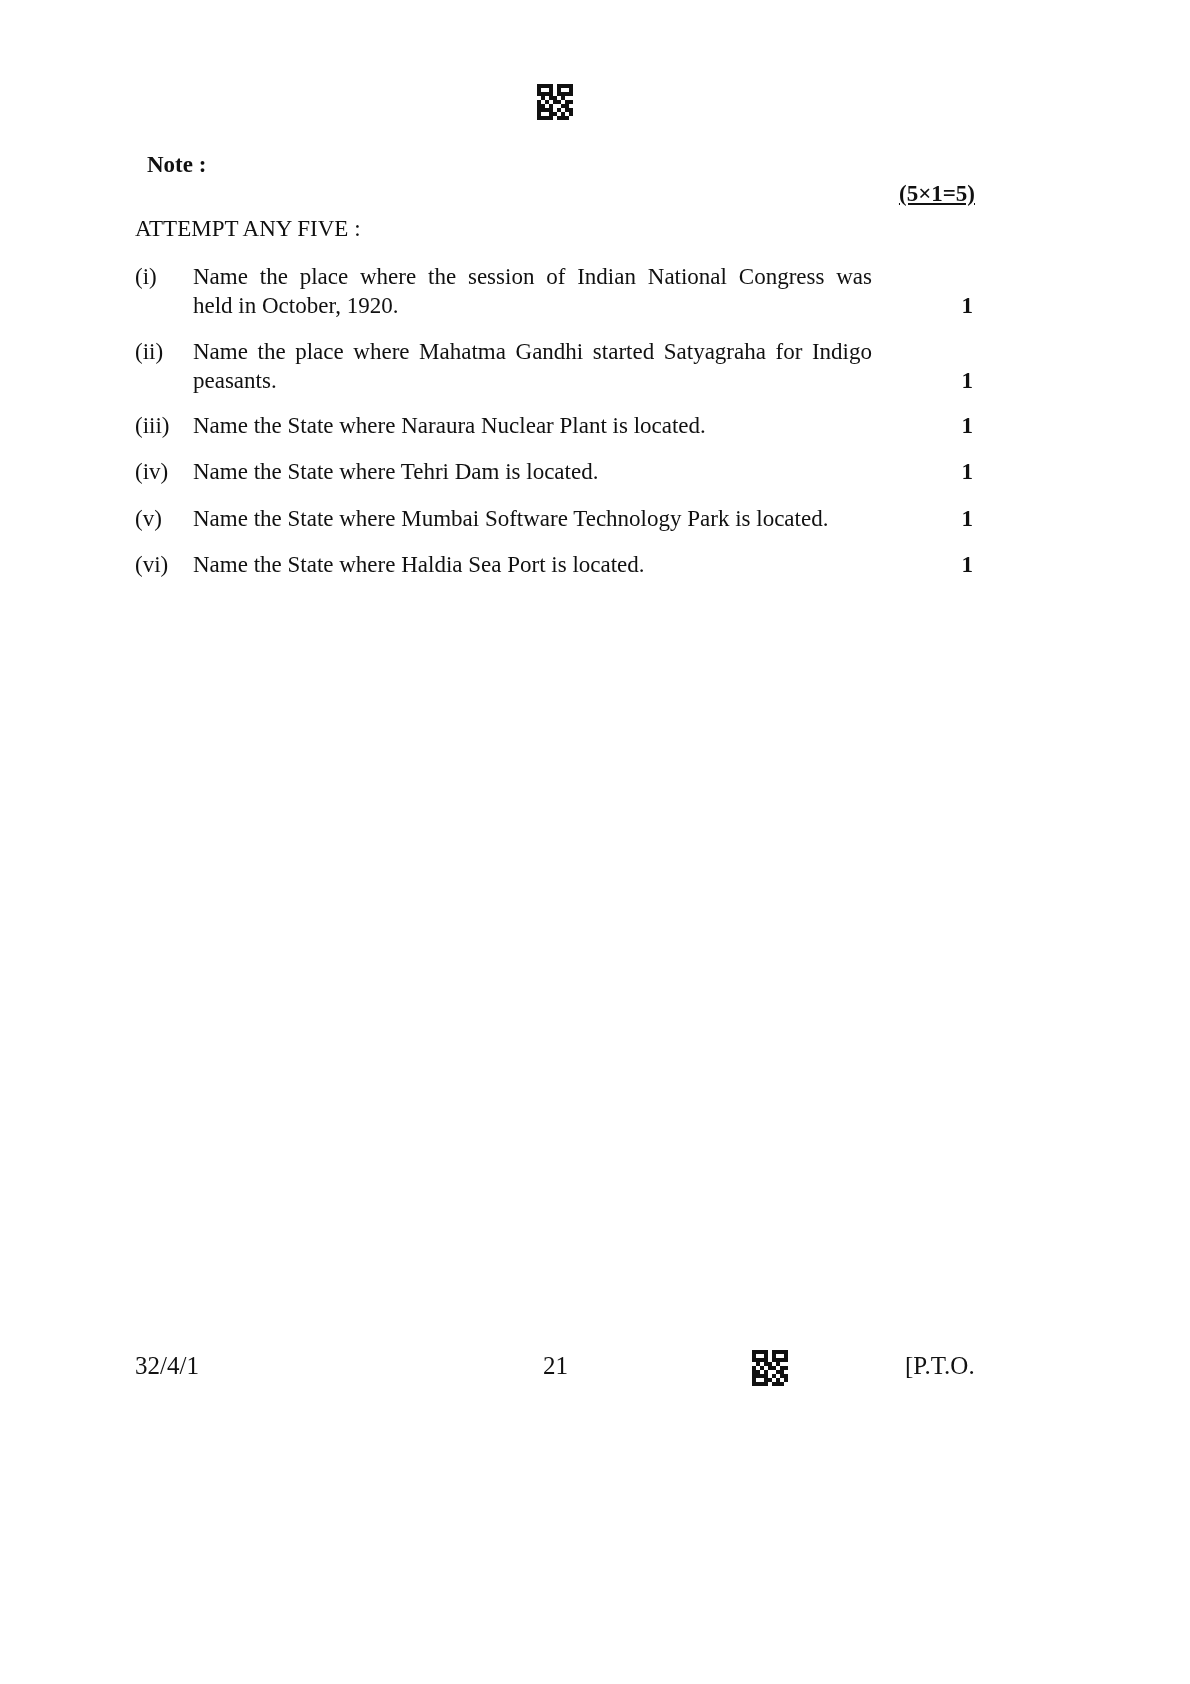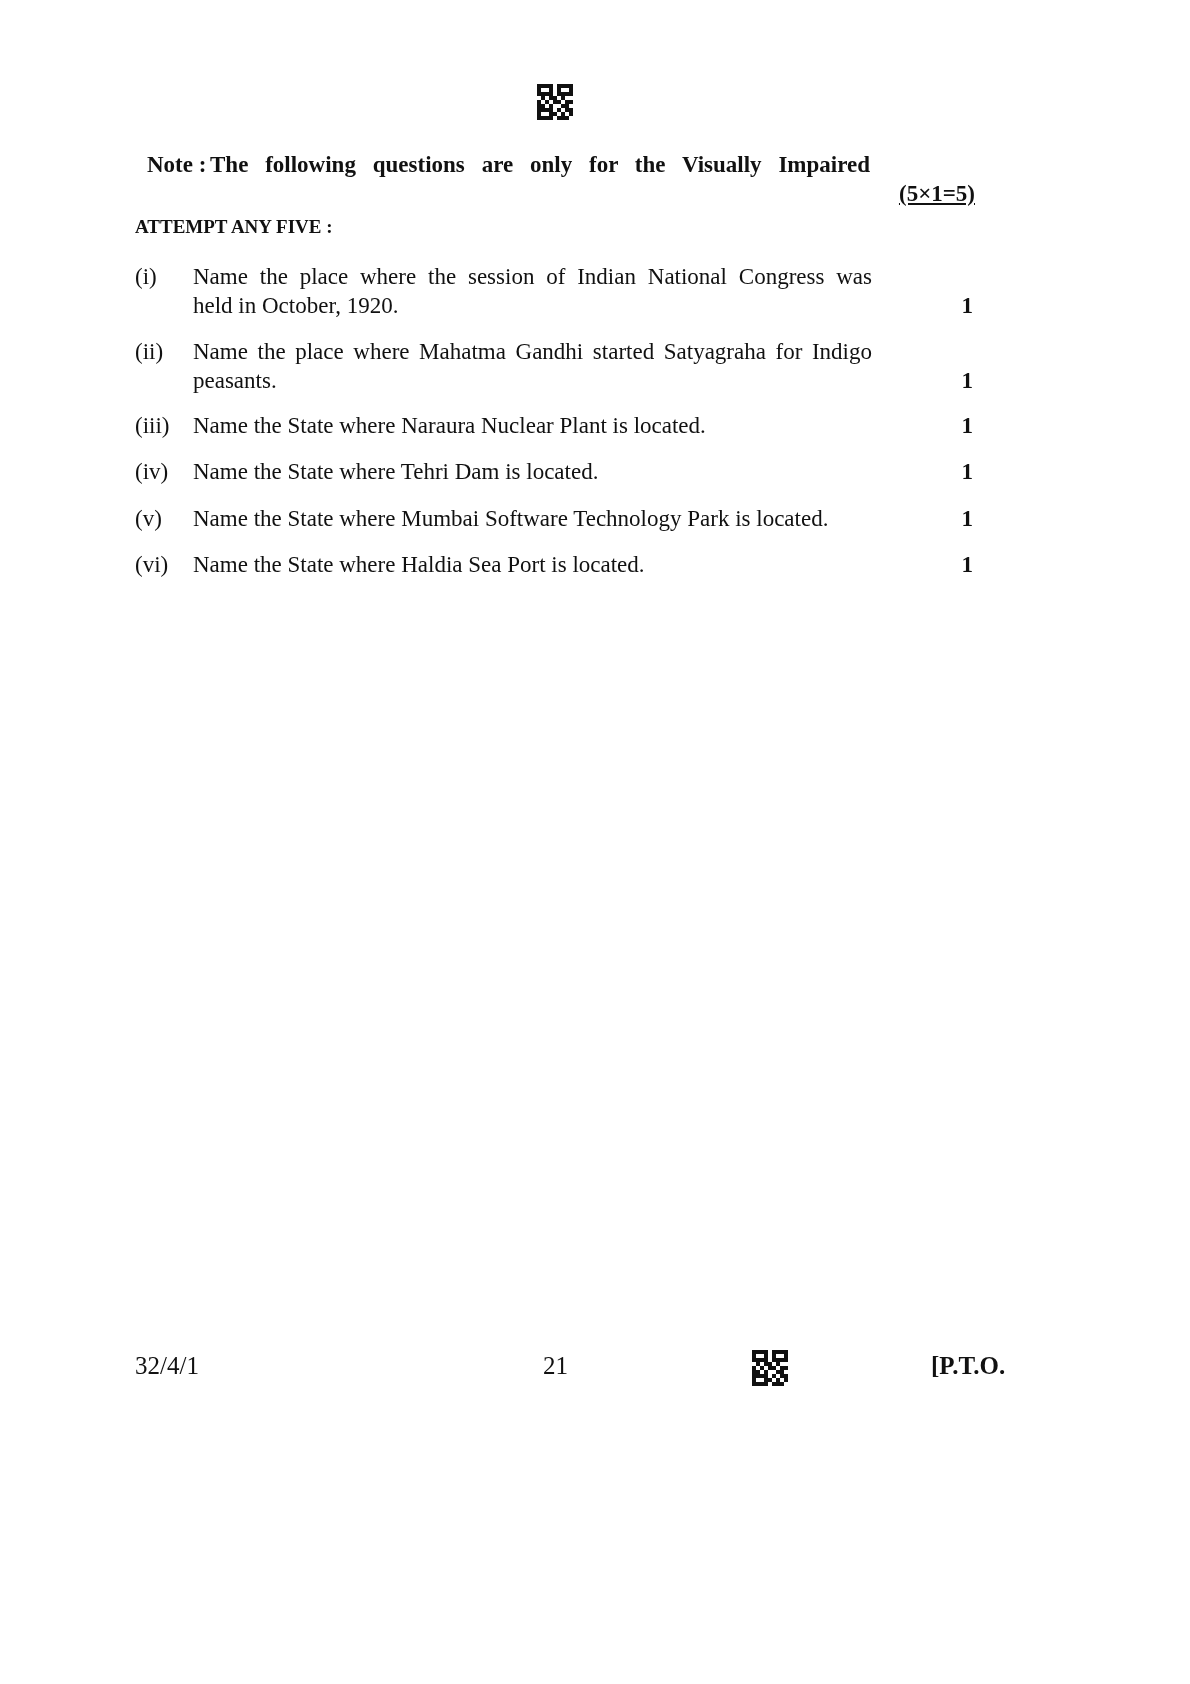--- a/index.html
+++ b/index.html
@@ -7,21 +7,21 @@
          font-family: "Liberation Serif", "DejaVu Serif", serif; color: #111; }
   .abs { position: absolute; }
   .qr { display: grid; grid-template-columns: repeat(9, 4px); grid-template-rows: repeat(9, 4px); }
   .qr span { width: 4px; height: 4px; }
   .qr span.on { background: #111; }
   .note { left: 135px; top: 150px; width: 840px; font-size: 23px; font-weight: bold; line-height: 29px; }
   .note-label { position: absolute; left: 12px; top: 0; }
   .note-text { position: absolute; left: 75px; top: 0; width: 660px; text-align: justify; text-align-last: left; }
   .note-text .l1 { display: block; text-align: justify; text-align-last: justify; }
   .marks-total { position: absolute; right: 0; top: 29px; text-decoration: underline; }
-  .attempt { left: 135px; top: 216px; font-size: 19px; font-weight: bold; }
+  .attempt { left: 135px; top: 216px; font-size: 23px; font-weight: normal; }
   .q { position: absolute; left: 135px; width: 840px; font-size: 23px; line-height: 29px; }
   .q-num { position: absolute; left: 0; top: 0; }
   .q-text { position: absolute; left: 58px; top: 0; width: 679px; }
   .q-text .l1 { display: block; text-align: justify; text-align-last: justify; }
   .q-mark { position: absolute; right: 2px; font-weight: bold; }
   .footer { font-size: 25px; top: 1352px; }
 </style>
 </head>
 <body>
 
@@ -105,21 +105,20 @@
     <span></span>
     <span class="on"></span>
     <span class="on"></span>
     <span class="on"></span>
     <span></span>
   </div>
 
 <div class="abs note">
   <span class="note-label">Note :</span>
   <div class="note-text">
-    <span class="l1">The following questions are only for the Visually Impaired</span>
   </div>
   <span class="marks-total">(5×1=5)</span>
 </div>
 
 <div class="abs attempt">ATTEMPT ANY FIVE :</div>
 
 <div class="q" style="top:262px;">
   <span class="q-num">(i)</span>
   <div class="q-text">
     <span class="l1">Name the place where the session of Indian National Congress was</span>
@@ -247,13 +246,13 @@
     <span class="on"></span>
     <span class="on"></span>
     <span class="on"></span>
     <span class="on"></span>
     <span></span>
     <span class="on"></span>
     <span class="on"></span>
     <span class="on"></span>
     <span></span>
   </div>
-<div class="abs footer" style="left:931px;font-weight:bold;">[P.T.O.</div>
+<div class="abs footer" style="left:905px;">[P.T.O.</div>
 
 </body></html>

